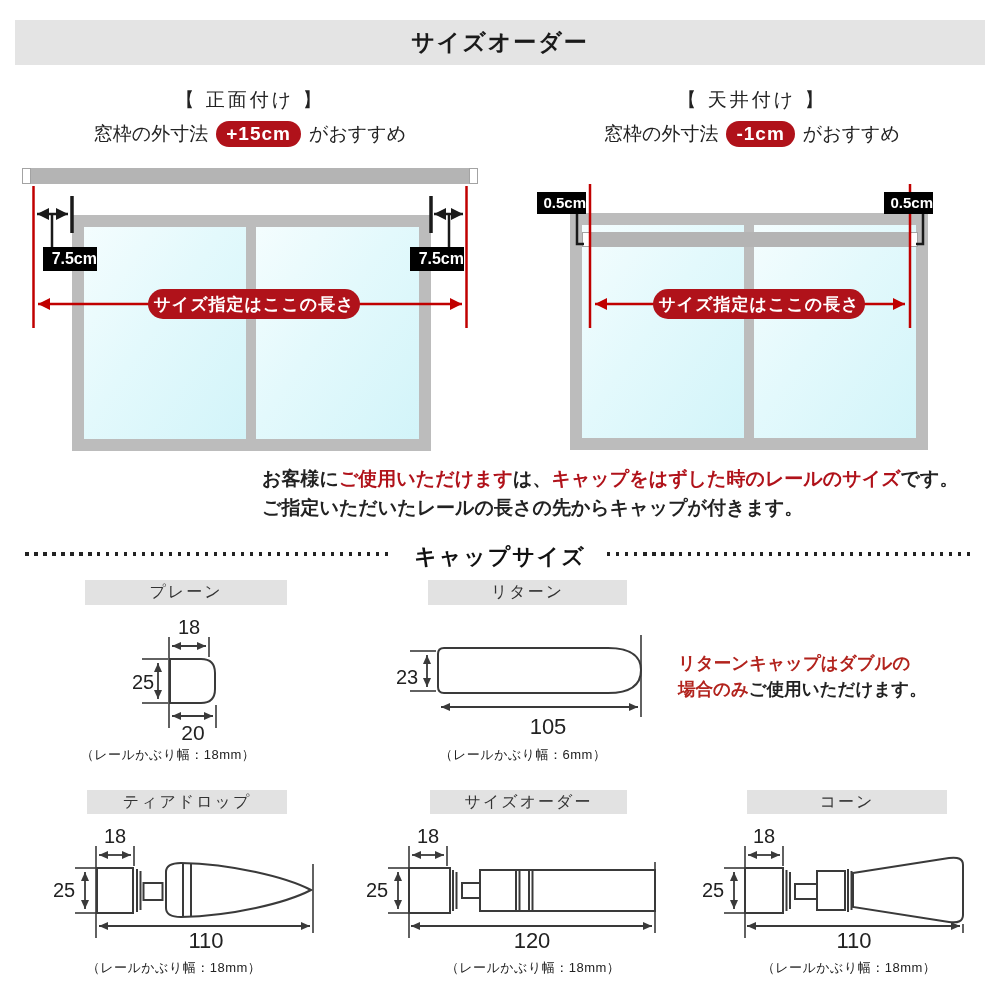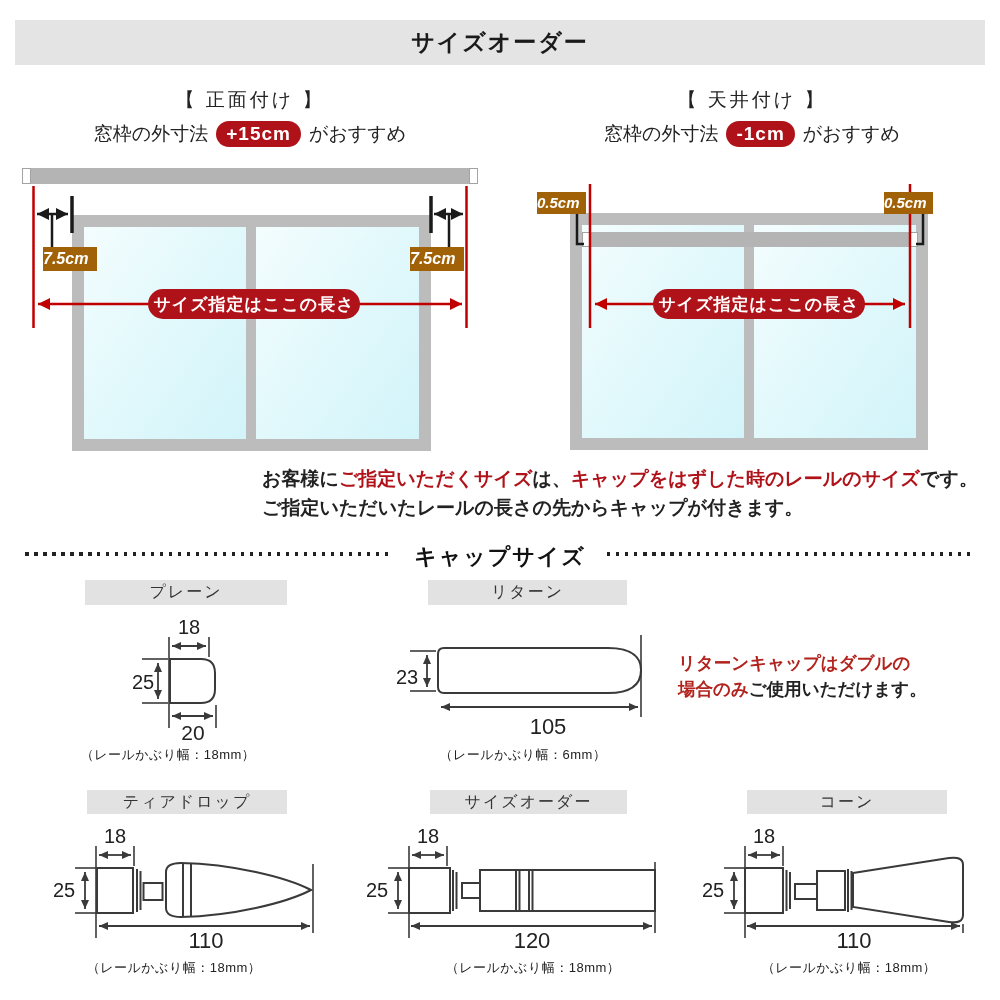--- a/index.html
+++ b/index.html
@@ -9,21 +9,21 @@
   .flexc{display:flex;align-items:center;justify-content:center;}
   .hdr{background:#e4e4e4;font-size:23px;font-weight:bold;letter-spacing:2px;color:#1a1a1a;}
   .sec-title{font-size:19px;letter-spacing:3px;color:#222;text-align:center;}
   .rec-row{display:flex;align-items:center;justify-content:center;gap:8px;font-size:19px;color:#222;}
   .rec-badge{background:#b0121a;color:#fff;font-weight:bold;font-size:19px;
              padding:2px 10px;border-radius:13px;letter-spacing:1px;}
   .rail{background:#b4b4b4;}
   .railcap{background:#fff;border:1px solid #a3a3a3;box-sizing:border-box;}
   .frame{background:#bcbcbc;}
   .pane{background:linear-gradient(125deg,#f4fdfe 0%,#e3f9fc 45%,#d2f4f9 100%);}
-  .blk-label{background:#a16207;color:#fff;font-weight:bold;text-align:left;font-style:italic;}
+  .blk-label{background:#000000;color:#fff;font-weight:bold;text-align:right;}
   .banner{background:#b0121a;color:#fff;font-weight:bold;font-size:17px;border-radius:16px;
           letter-spacing:1px;z-index:6;}
   .notice-badge{background:#b0121a;color:#fff;font-weight:bold;font-size:18px;border-radius:8px;z-index:6;}
   .notice-text{font-size:19px;font-weight:bold;line-height:29px;color:#222;}
   .red{color:#b0121a;}
   .dots{height:4px;background:repeating-linear-gradient(90deg,#222 0 3.5px,transparent 3.5px 9px);}
   .div-title{font-size:22px;font-weight:bold;letter-spacing:2px;text-align:center;color:#111;}
   .cap-hdr{background:#e2e2e2;color:#333;font-size:16px;letter-spacing:2px;}
   .cap-cap{font-size:13px;color:#222;text-align:center;letter-spacing:0.5px;}
   .note{font-size:17.5px;font-weight:bold;line-height:26px;}
@@ -205,21 +205,21 @@
   <div class="abs blk-label z6" style="left:43px;top:247px;width:54px;height:24px;line-height:24px;font-size:16px;">7.5cm</div>
   <div class="abs blk-label z6" style="left:410px;top:247px;width:54px;height:24px;line-height:24px;font-size:16px;">7.5cm</div>
   <div class="abs blk-label z6" style="left:537px;top:192px;width:49px;height:22px;line-height:22px;font-size:15px;">0.5cm</div>
   <div class="abs blk-label z6" style="left:884px;top:192px;width:49px;height:22px;line-height:22px;font-size:15px;">0.5cm</div>
 
   <div class="abs banner flexc" style="left:148px;top:289px;width:212px;height:30px;">サイズ指定はここの長さ</div>
   <div class="abs banner flexc" style="left:653px;top:289px;width:212px;height:30px;">サイズ指定はここの長さ</div>
 
   <div class="abs notice-text" style="left:262px;top:464px;width:730px;">
     <div>
-      <span>お客様に</span><span class="red">ご指定いただくサイズ</span><span>は、</span><span class="red">キャップをはずした時のレールのサイズ</span><span>です。</span>
+      <span>お客様に</span><span class="red">ご使用いただけます</span><span>は、</span><span class="red">キャップをはずした時のレールのサイズ</span><span>です。</span>
     </div>
     <div>ご指定いただいたレールの長さの先からキャップが付きます。</div>
   </div>
 
   <div class="abs dots" style="left:25px;top:552px;width:368px;"></div>
   <div class="abs div-title" style="left:395px;top:542px;width:210px;">キャップサイズ</div>
   <div class="abs dots" style="left:607px;top:552px;width:368px;"></div>
 
   <div class="abs cap-hdr flexc" style="left:85px;top:580px;width:202px;height:25px;">プレーン</div>
   <div class="abs cap-hdr flexc" style="left:428px;top:580px;width:199px;height:25px;">リターン</div>

